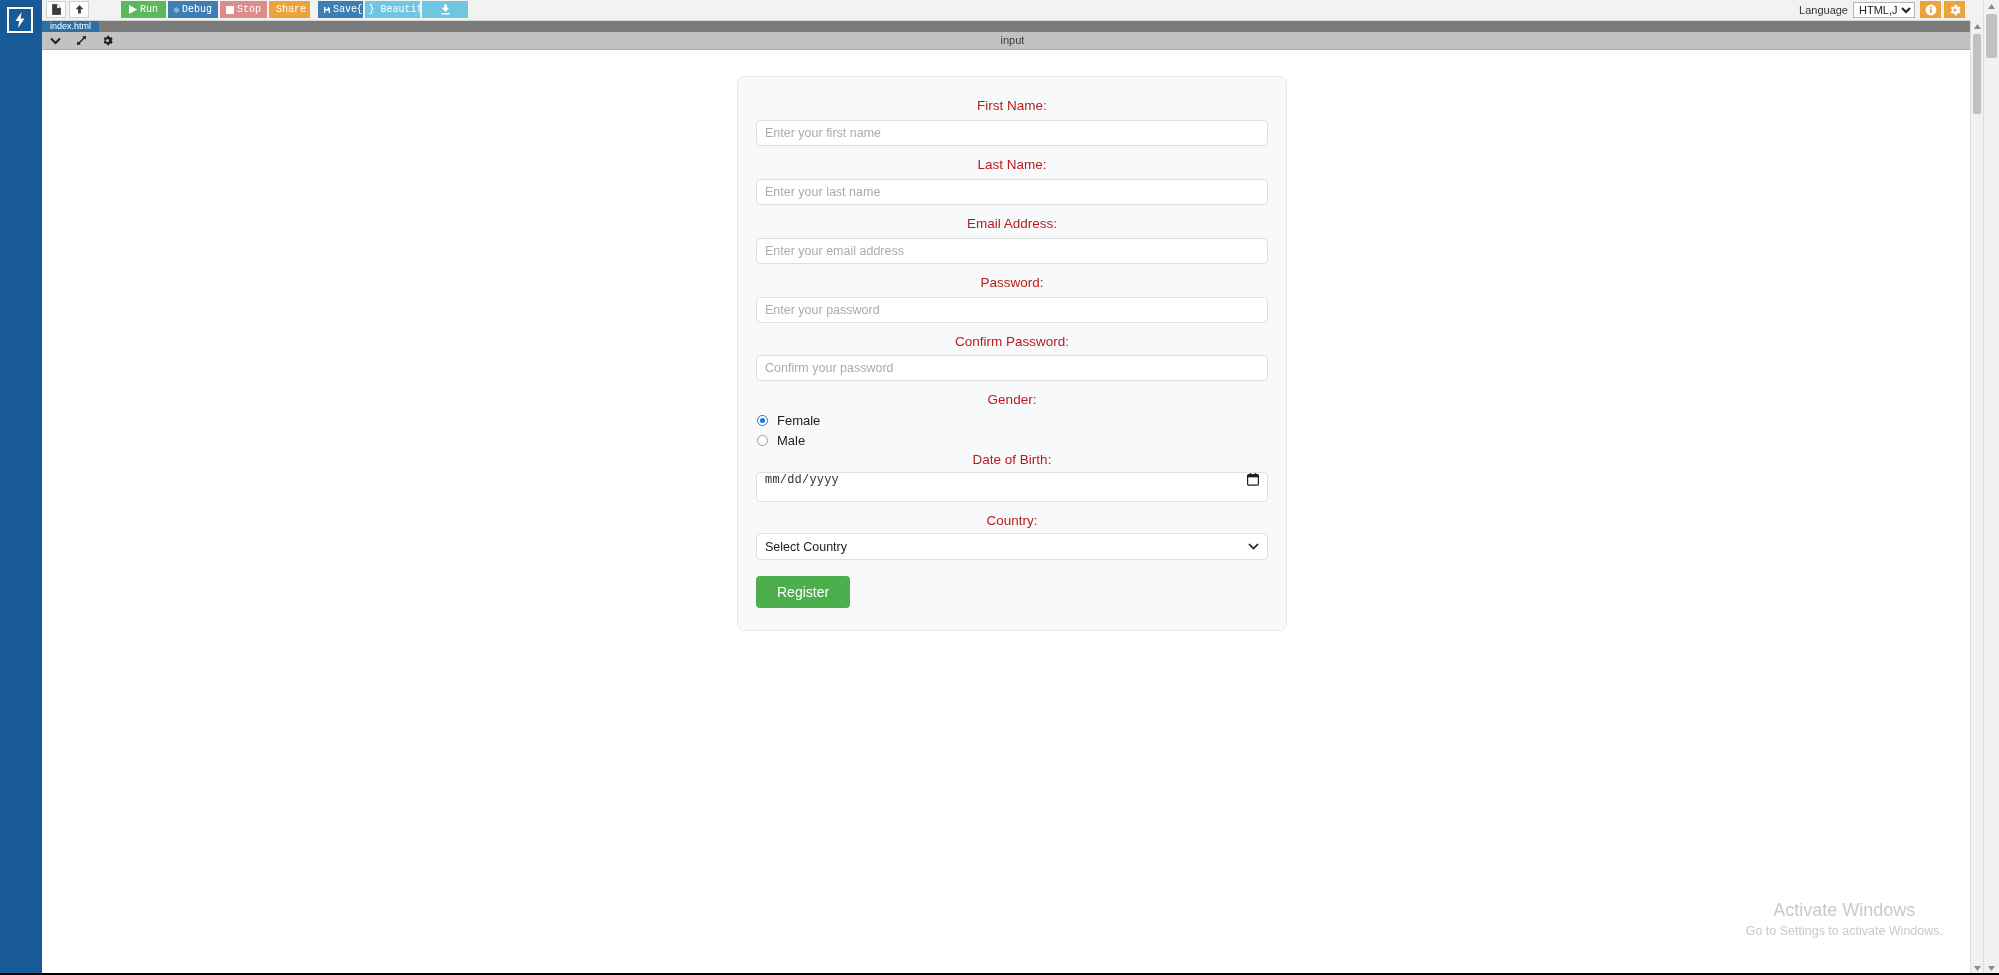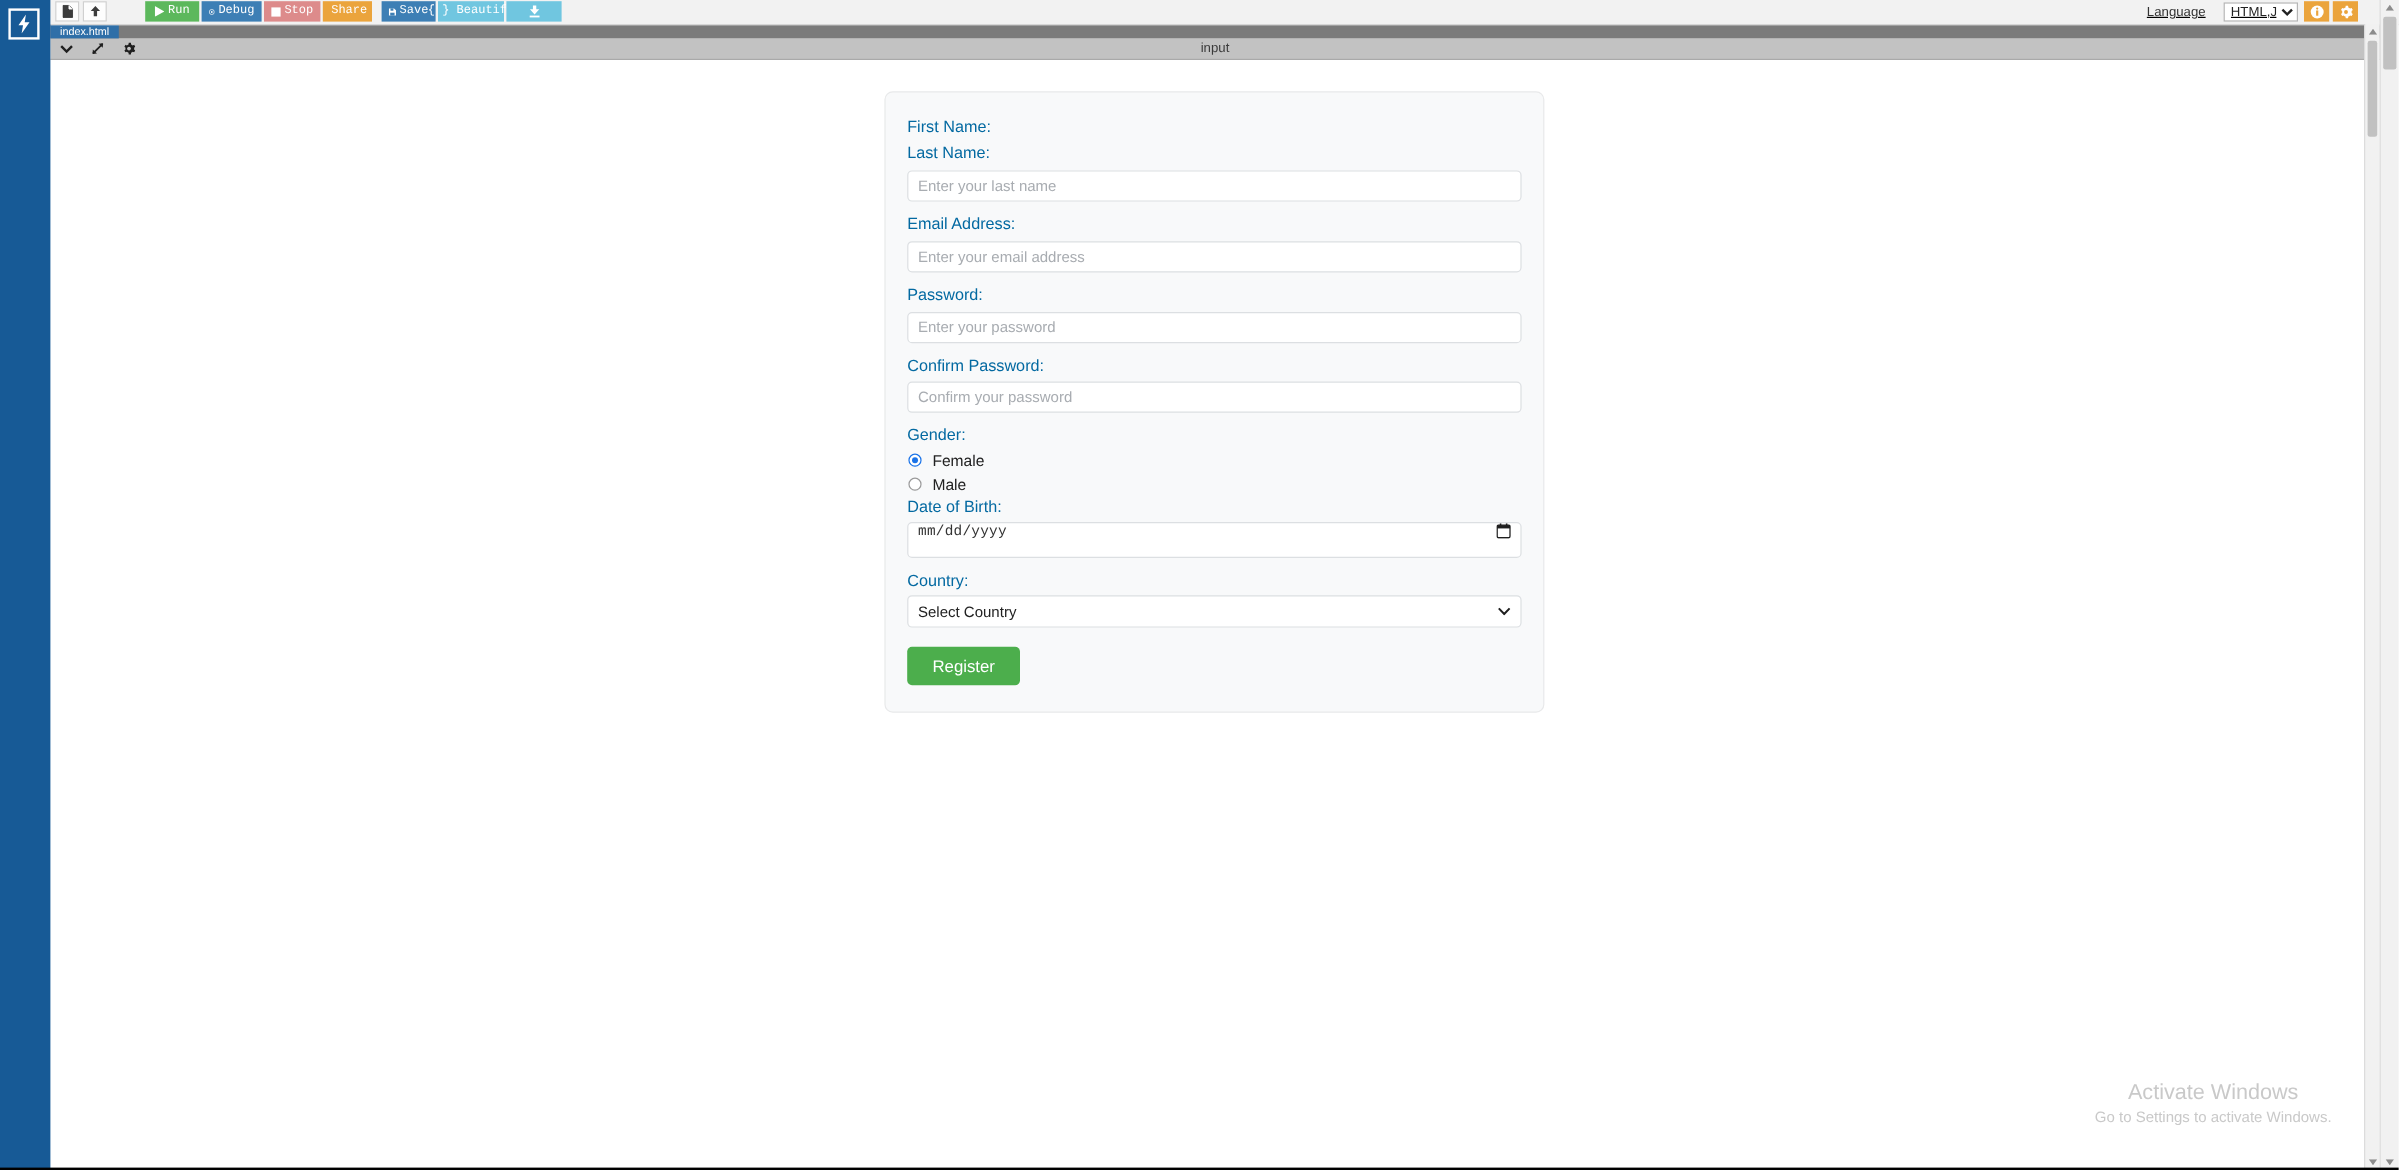--- a/index.html
+++ b/index.html
@@ -95,23 +95,22 @@
   .btn-save   { left: 276px; width: 45px; background: #3d7fb5; }
   .btn-beautify { left: 323px; width: 55px; background: #70c6e0; }
   .btn-download { left: 380px; width: 46px; background: #70c6e0; }
 
   .lang-wrap {
     position: absolute;
     top: 1px;
     right: 84px;
     display: flex;
     align-items: center;
-    gap: 15px;
-    height: 17px;
-    text-decoration: underline;
+    gap: 5px;
+    height: 17px;
   }
   .lang-label {
     font-size: 11px;
     color: #333333;
   }
   .lang-select {
     font-size: 11px;
     height: 16px;
     width: 62px;
     padding: 0 1px;
@@ -221,23 +220,24 @@
     width: 550px;
     background: #f8f9fa;
     border: 1px solid #e8e9ea;
     border-radius: 7px;
     box-sizing: border-box;
     padding: 21px 18px 22px 18px;
   }
   .field-label {
     display: block;
     font-size: 13.5px;
-    color: #0369a1;
+    color: #b91c1c;
     margin: 0 0 5px 0;
     line-height: 1.25;
+    text-align: center;
   }
   .field-label.tight { margin-bottom: 3px; }
   .text-input {
     display: block;
     width: 100%;
     height: 26px;
     box-sizing: border-box;
     border: 1px solid #dcdfe2;
     border-radius: 4px;
     background: #ffffff;
@@ -543,20 +543,21 @@
       </div>
     </div>
     <div class="panel-title">input</div>
   </div>
 
   <div class="preview">
 
     <div class="form-card">
 
       <label class="field-label">First Name:</label>
+      <input class="text-input" type="text" placeholder="Enter your first name" style="">
 
       <label class="field-label">Last Name:</label>
       <input class="text-input" type="text" placeholder="Enter your last name" style="">
 
       <label class="field-label">Email Address:</label>
       <input class="text-input" type="text" placeholder="Enter your email address" style="">
 
       <label class="field-label">Password:</label>
       <input class="text-input" type="text" placeholder="Enter your password" style="">
 

